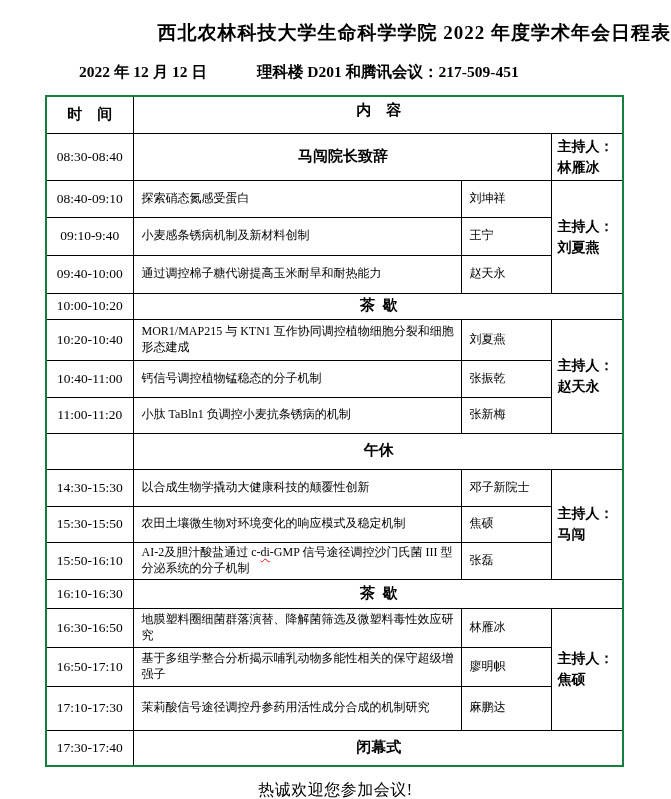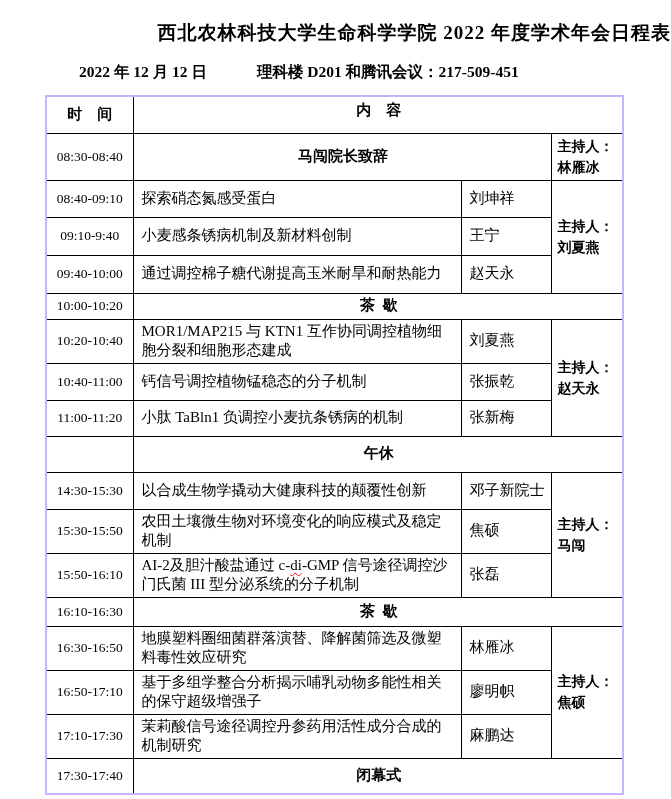--- a/index.html
+++ b/index.html
@@ -30,26 +30,26 @@
     font-weight: bold;
     font-size: 15.5px;
     white-space: nowrap;
   }
 
   table.schedule {
     border-collapse: collapse;
     table-layout: fixed;
     width: 577px;
     margin: 12px 0 0 45px;
-    border: 2px solid #c4b5fd;
+    border: 2px solid #15803d;
   }
   td {
     border: 1px solid #000;
     padding: 2px 6px 2px 8px;
-    font-size: 15px;
+    font-size: 12px;
     vertical-align: middle;
     line-height: 1.3;
     overflow: hidden;
   }
   td.time {
     text-align: center;
     padding: 2px 0;
     font-size: 13.5px;
     white-space: nowrap;
   }

